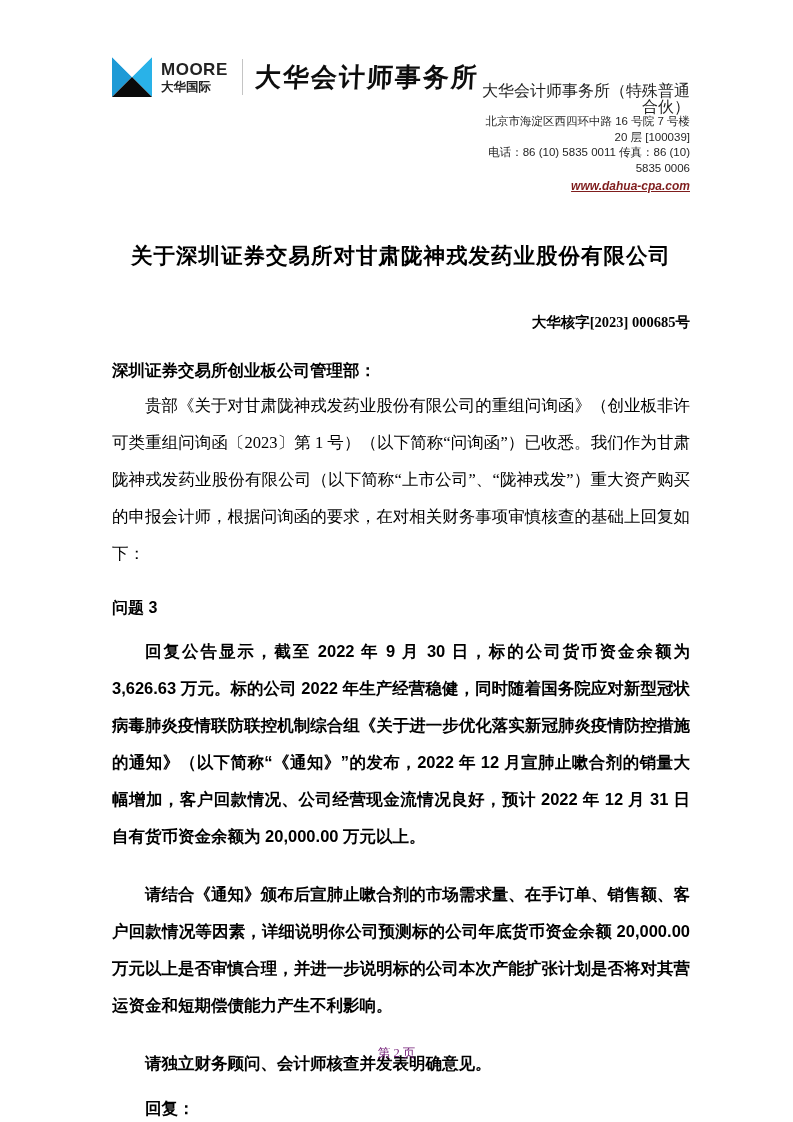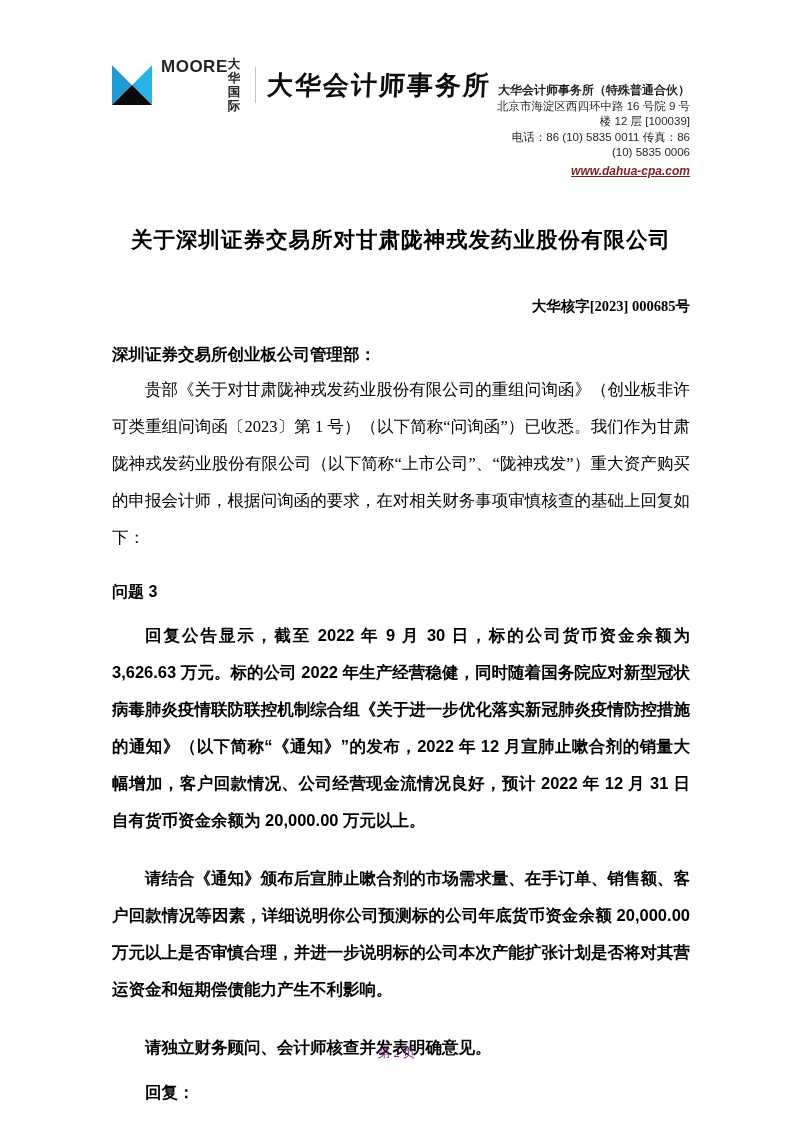--- a/index.html
+++ b/index.html
@@ -16,21 +16,21 @@
 
   
   .header {
     display:flex;
     justify-content:space-between;
     align-items:flex-start;
     padding:55px 103px 0 112px;
   }
   .logo-group { display:flex; align-items:center; margin-top:2px; }
   .logo-square { width:40px; height:40px; flex:0 0 auto; }
-  .logo-text { display:flex; margin-left:9px; line-height:1.12; }
+  .logo-text { display:flex; flex-direction:column; margin-left:9px; line-height:1.12; }
   .brand {
     font-family:"Liberation Sans","DejaVu Sans",sans-serif;
     font-weight:700; font-size:17px; letter-spacing:0.5px; color:#232323;
   }
   .brand-sub {
     font-family:"Liberation Sans","DejaVu Sans",sans-serif;
     font-weight:700; font-size:12.5px; color:#232323;
   }
   .logo-divider { width:1px; height:36px; background:#c4c4c4; margin:0 12px 0 14px; }
   .firm-script {
@@ -39,21 +39,21 @@
     letter-spacing:2px; transform:skewX(-3deg);
     white-space:nowrap;
   }
 
   .contact {
     text-align:right;
     font-family:"Liberation Sans","DejaVu Sans",sans-serif;
     font-size:11.5px; line-height:15.5px; color:#1f1f1f;
     margin-top:28px;
   }
-  .contact .firm-full { font-weight:700; font-size:12px;text-align:right; }
+  .contact .firm-full { font-weight:400; font-size:16px;text-align:right; }
   .website {
     display:inline-block; margin-top:3px;
     font-size:12px; font-style:italic; font-weight:700;
     color:#7f1d1d; text-decoration:underline;
   }
 
   
   .content { padding:0 103px 0 112px; }
 
   .doc-title {
@@ -125,21 +125,21 @@
       <div class="logo-text">
         <span class="brand">MOORE</span>
         <span class="brand-sub">大华国际</span>
       </div>
       <div class="logo-divider"></div>
       <div class="firm-script">大华会计师事务所</div>
     </div>
 
     <div class="contact">
       <div class="firm-full">大华会计师事务所（特殊普通合伙）</div>
-      <div>北京市海淀区西四环中路 16 号院 9 号楼 12 层 [100039]</div>
+      <div>北京市海淀区西四环中路 16 号院 7 号楼 20 层 [100039]</div>
       <div>电话：86 (10) 5835 0011 传真：86 (10) 5835 0006</div>
       <a class="website" href="#">www.dahua-cpa.com</a>
     </div>
   </div>
 
   <div class="content">
 
     <div class="doc-title">
       <div>关于深圳证券交易所对甘肃陇神戎发药业股份有限公司</div>
     </div>

